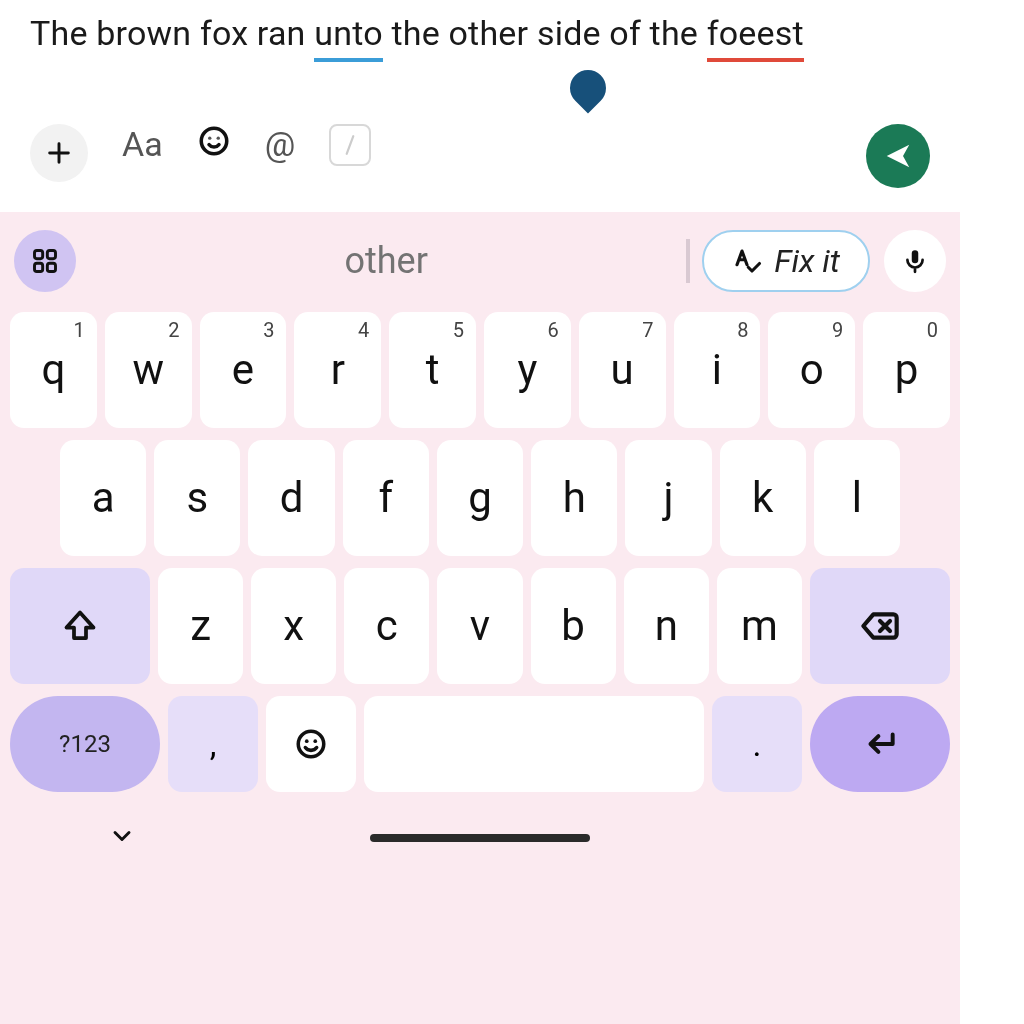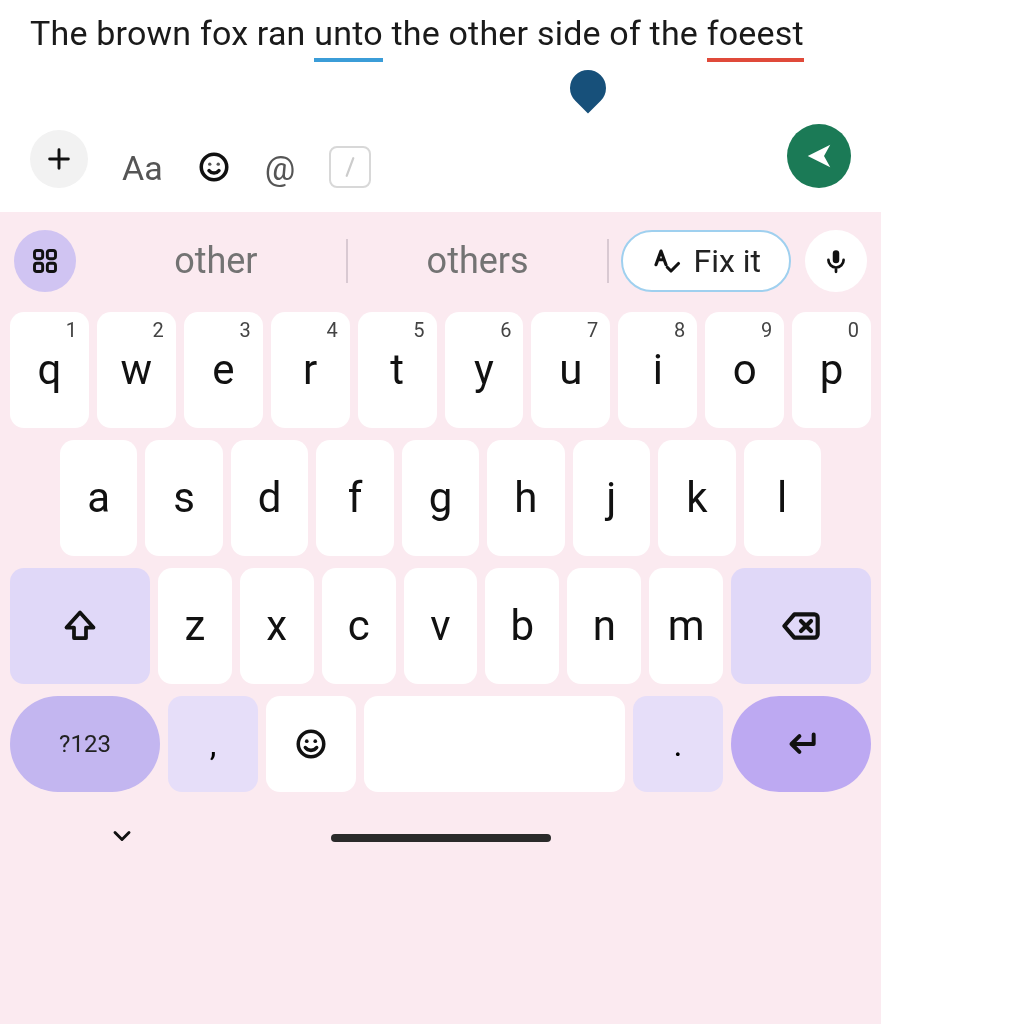--- a/index.html
+++ b/index.html
@@ -1,46 +1,46 @@
 <!DOCTYPE html>
 <html><head>
 <meta charset="utf-8">
 <style>
   * { box-sizing: border-box; margin: 0; padding: 0; font-family: -apple-system, BlinkMacSystemFont, "Segoe UI", Roboto, sans-serif; }
   html, body { width: 1024px; height: 1024px; overflow: hidden; background: #fff; }
-  .screen { width: 881px; height: 1024px; display: flex; flex-direction: column; }
+  .screen { width: 960px; height: 1024px; display: flex; flex-direction: column; }
 
   
   .input-area { padding: 10px 30px 0 30px; background: #fff; }
   .text-line { font-size: 34px; color: #1a1a1a; line-height: 1.4; letter-spacing: 0.2px; }
   .word { display: inline-block; }
   .u-blue { border-bottom: 4px solid #3b9dd8; padding-bottom: 0px; }
   .u-red  { border-bottom: 4px solid #e04a3a; padding-bottom: 0px; }
   .caret-drop { display: block; width: 40px; height: 40px; background: #17507a; border-radius: 50% 50% 50% 50% / 60% 60% 40% 40%; transform: rotate(180deg); margin-left: 530px; margin-top: 6px; position: relative; }
   .caret-drop { border-radius: 0 50% 50% 50%; transform: rotate(-135deg); background:#17507a; width:36px; height:36px; margin-left:540px; margin-top:8px; }
 
   
-  .toolbar { display: flex; align-items: flex-end; padding: 18px 30px 24px 30px; gap: 34px; background: #fff; }
+  .toolbar { display: flex; align-items: flex-start; padding: 18px 30px 24px 30px; gap: 34px; background: #fff; }
   .tb-btn { width: 58px; height: 58px; border-radius: 50%; display: flex; align-items: center; justify-content: center; font-size: 30px; color: #555; }
   .tb-plus { background: #f2f2f2; }
   .tb-text { font-size: 34px; color: #555; }
   .tb-spacer { flex: 1; }
   .tb-send { width: 64px; height: 64px; border-radius: 50%; background: #1b7a56; display: flex; align-items: center; justify-content: center; }
   .tb-send svg { fill: #fff; }
   .tb-slash { width: 42px; height: 42px; border: 2px solid #d8d8d8; border-radius: 8px; display:flex; align-items:center; justify-content:center; color:#c8c8c8; font-size:22px; }
 
   
   .kbd { flex: 1; background: #fbeaf0; display: flex; flex-direction: column; padding: 10px 8px 0 8px; }
 
   
   .sugg { display: flex; align-items: center; height: 84px; gap: 0; padding: 4px 6px 10px 6px; }
   .sugg-apps { width: 62px; height: 62px; border-radius: 50%; background: #d0c4f2; display:flex; align-items:center; justify-content:center; margin-right: 10px; }
   .sugg-item { flex: 1; text-align: center; font-size: 36px; color: #737373; padding: 10px 0; }
   .sugg-div { width: 2px; height: 44px; background: #d9c9d2; }
-  .sugg-fix { display:flex; align-items:center; gap:12px; border: 2px solid #9fd0ef; background:#fff; border-radius: 40px; padding: 10px 28px; margin-left: 12px; }
+  .sugg-fix { display:flex; align-items:center; gap:12px; border: 2px solid #9fd0ef; background:#fff; border-radius: 40px; padding: 10px 28px; margin-left: 12px; font-style: italic; }
   .sugg-fix-label { font-size: 32px; color:#222; }
   .sugg-mic { width: 62px; height: 62px; border-radius: 50%; background:#fff; display:flex; align-items:center; justify-content:center; margin-left: 14px; }
 
   
   .row { display: flex; gap: 8px; padding: 6px 2px; }
   .key { background: #fff; border-radius: 14px; display:flex; align-items:center; justify-content:center; position:relative; height: 116px; font-size: 42px; color:#111; }
   .row1 .key { flex: 1; }
   .sup { position:absolute; top:6px; right:12px; font-size:20px; color:#444; }
   .row2 { padding-left: 52px; padding-right: 52px; }
   .row2 .key { flex:1; }
@@ -109,21 +109,20 @@
       <div class="sugg-apps">
         <svg width="28" height="28" viewBox="0 0 24 24">
           <rect x="3" y="3" width="7" height="7" rx="2" class="stroke"></rect>
             <rect x="14" y="3" width="7" height="7" rx="2" class="stroke"></rect>
           <rect x="3" y="14" width="7" height="7" rx="2" class="stroke"></rect>
             <rect x="14" y="14" width="7" height="7" rx="2" class="stroke"></rect>
         </svg>
       </div>
       <div class="sugg-item">other</div>
       <div class="sugg-div"></div>
-      <div class="sugg-item">others</div>
       <div class="sugg-div"></div>
       <div class="sugg-fix">
         <svg width="30" height="30" viewBox="0 0 24 24">
           <path d="M4 15 8 4l4 11M5.5 11h5" class="stroke"></path>
             <path d="M13 17l3 3 6-6" class="stroke"></path>
         </svg>
         <span class="sugg-fix-label">Fix it</span>
       </div>
       <div class="sugg-mic">
         <svg width="26" height="26" viewBox="0 0 24 24">

